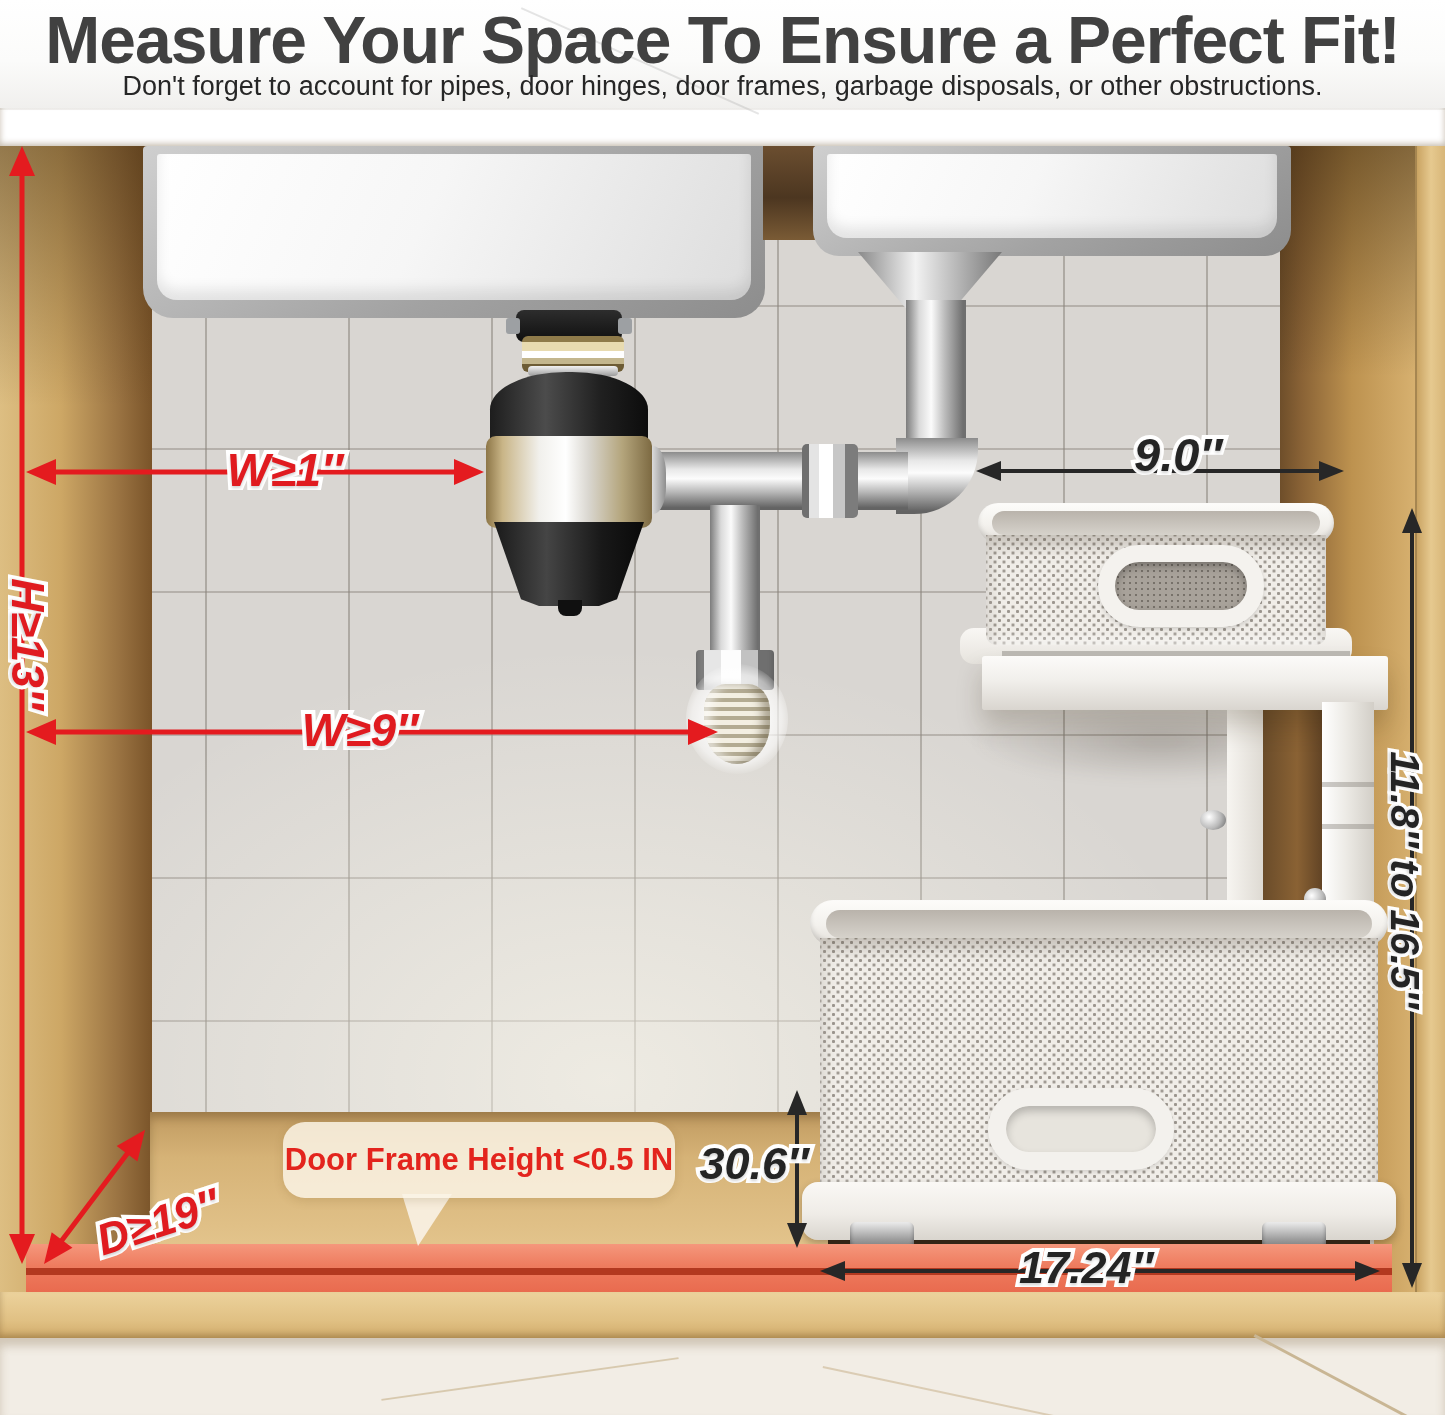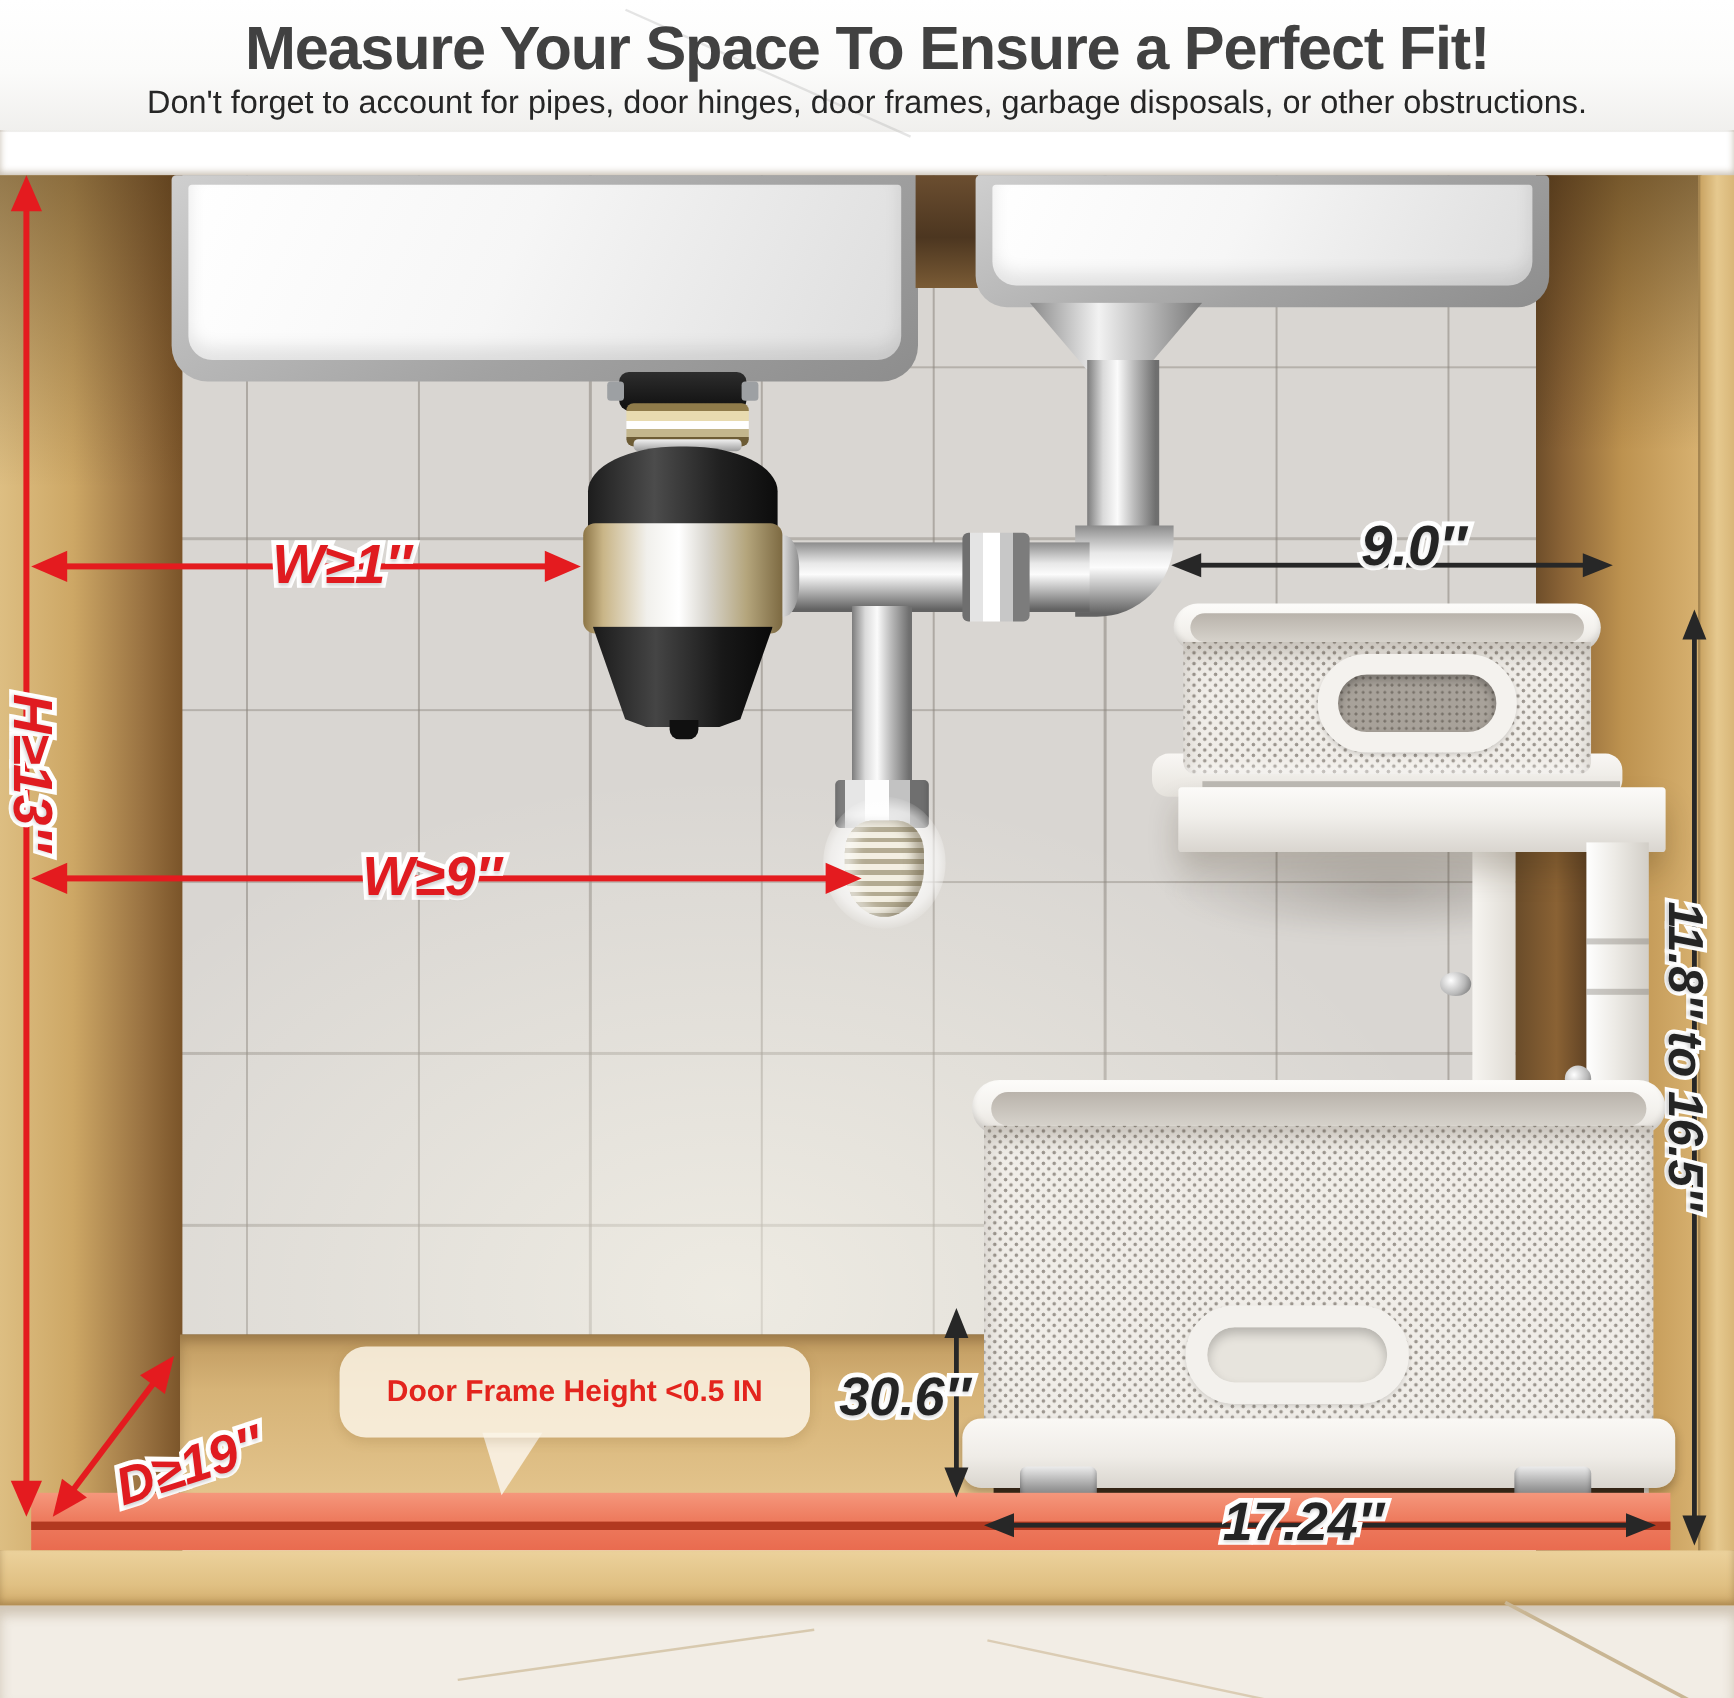--- a/index.html
+++ b/index.html
@@ -6,21 +6,21 @@
   #stage{position:relative;width:1445px;height:1415px;overflow:hidden;
          font-family:"Liberation Sans",sans-serif;}
   #stage *{position:absolute;box-sizing:border-box;}
 
   
   .hdr{left:0;top:0;width:1445px;height:110px;
     background:linear-gradient(180deg,#ffffff 0%,#fbfbfa 55%,#f0efed 100%);}
   .hdr .vein1{left:510px;top:60px;width:260px;height:2px;background:rgba(150,150,150,.25);transform:rotate(24deg);}
   .hdr .vein2{left:1400px;top:40px;width:160px;height:2px;background:rgba(150,150,150,.3);transform:rotate(60deg);}
   .title{left:50%;top:40px;transform:translate(-50%,-50%);white-space:nowrap;
-    font-size:51px;font-weight:bold;letter-spacing:-1px;color:#414141;transform-origin:center;}
+    font-size:66px;font-weight:bold;letter-spacing:-1px;color:#414141;transform-origin:center;}
   .subtitle{left:50%;top:86px;transform:translate(-50%,-50%);white-space:nowrap;
     font-size:27px;color:#262626;}
 
   
   .countertop{left:0;top:108px;width:1445px;height:40px;
     background:linear-gradient(180deg,#e8cf97 0%,#d9ba7c 55%,#c7a263 100%);
     box-shadow:inset 0 -4px 6px rgba(90,60,20,.35);}
   .grain-h{background-image:repeating-linear-gradient(180deg,rgba(255,255,255,.10) 0 2px,transparent 2px 7px);}
   .lwall{left:0;top:146px;width:152px;height:1150px;
     background:linear-gradient(90deg,#ddbe82 0%,#cda765 40%,#9a7342 78%,#7a5429 100%);}
@@ -160,21 +160,21 @@
     -webkit-text-stroke:8px #ffffff;paint-order:stroke fill;
     text-shadow:0 2px 3px rgba(0,0,0,.18);}
   .lred{color:#e01b20;font-size:46px;}
   .lblk{color:#242424;font-size:45px;}
   .ctr{transform:translate(-50%,-50%);}
 
   
   .bubble{left:283px;top:1122px;width:392px;height:76px;border-radius:22px;
     background:rgba(250,243,229,.85);box-shadow:0 3px 10px rgba(120,90,40,.18);}
   .bubble span{left:50%;top:50%;transform:translate(-50%,-50%);white-space:nowrap;
-    font-size:25px;font-weight:bold;color:#e3241d;}
+    font-size:31px;font-weight:bold;color:#e3241d;}
   .btail{left:402px;top:1194px;width:0;height:0;
     border-left:16px solid transparent;border-right:34px solid transparent;
     border-top:52px solid rgba(248,241,228,.92);}
 </style>
 </head>
 <body>
 
 <div id="stage">
 
   <div class="hdr">

